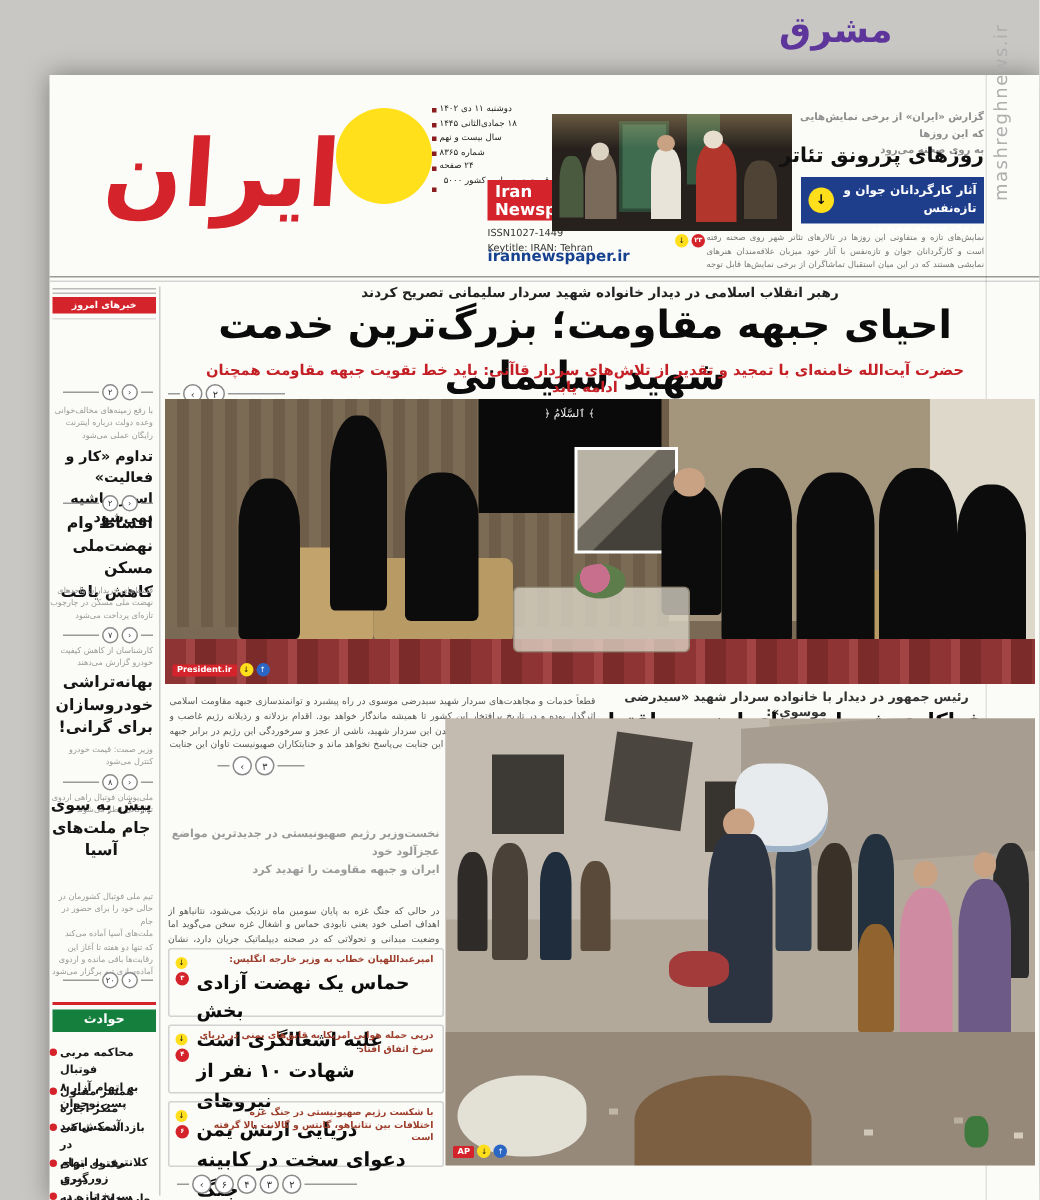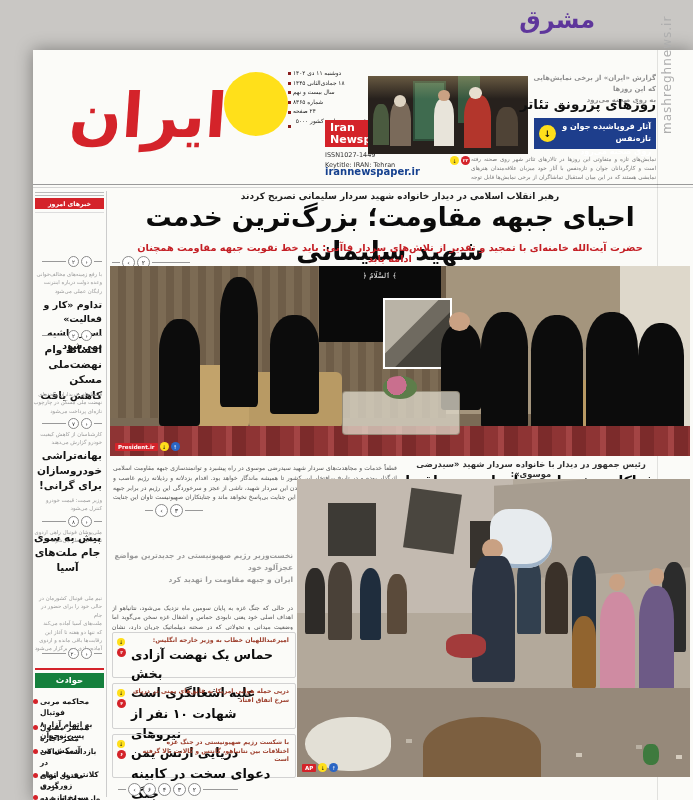--- a/index.html
+++ b/index.html
@@ -171,21 +171,21 @@
     <div class="ph-el" style="left:60%;top:24%;width:17%;height:68%;background:#b3362c;border-radius:40% 40% 0 0;"></div>
     <div class="ph-el" style="left:63%;top:14%;width:8%;height:15%;background:#e7ded0;border-radius:50%;"></div>
     <div class="ph-el" style="left:80%;top:40%;width:14%;height:50%;background:#4f4336;border-radius:40% 40% 0 0;"></div>
   </div>
 
   <div class="abs th-kicker rtl plines">گزارش «ایران» از برخی نمایش‌هایی که این روزها
 به روی صحنه می‌رود</div>
   <div class="abs th-head rtl">روزهای پررونق تئاتر</div>
   <div class="abs th-blue">
     <span class="ycirc">↓</span>
-    <div class="txt rtl plines">آثار فروپاشیده جوان و تازه‌نفس
+    <div class="txt rtl plines">آثار کارگردانان جوان و تازه‌نفس
 روی صحنه می‌رود</div>
   </div>
   <div class="abs th-badges">
     <span class="ybadge">↓</span>
     <span class="rbadge">۲۳</span>
   </div>
   <div class="abs th-body rtl">نمایش‌های تازه و متفاوتی این روزها در تالارهای تئاتر شهر روی صحنه رفته است و کارگردانان جوان و تازه‌نفس با آثار خود میزبان علاقه‌مندان هنرهای نمایشی هستند که در این میان استقبال تماشاگران از برخی نمایش‌ها قابل توجه است.</div>
 
   <div class="abs rule1"></div>
   <div class="abs rule2"></div>

